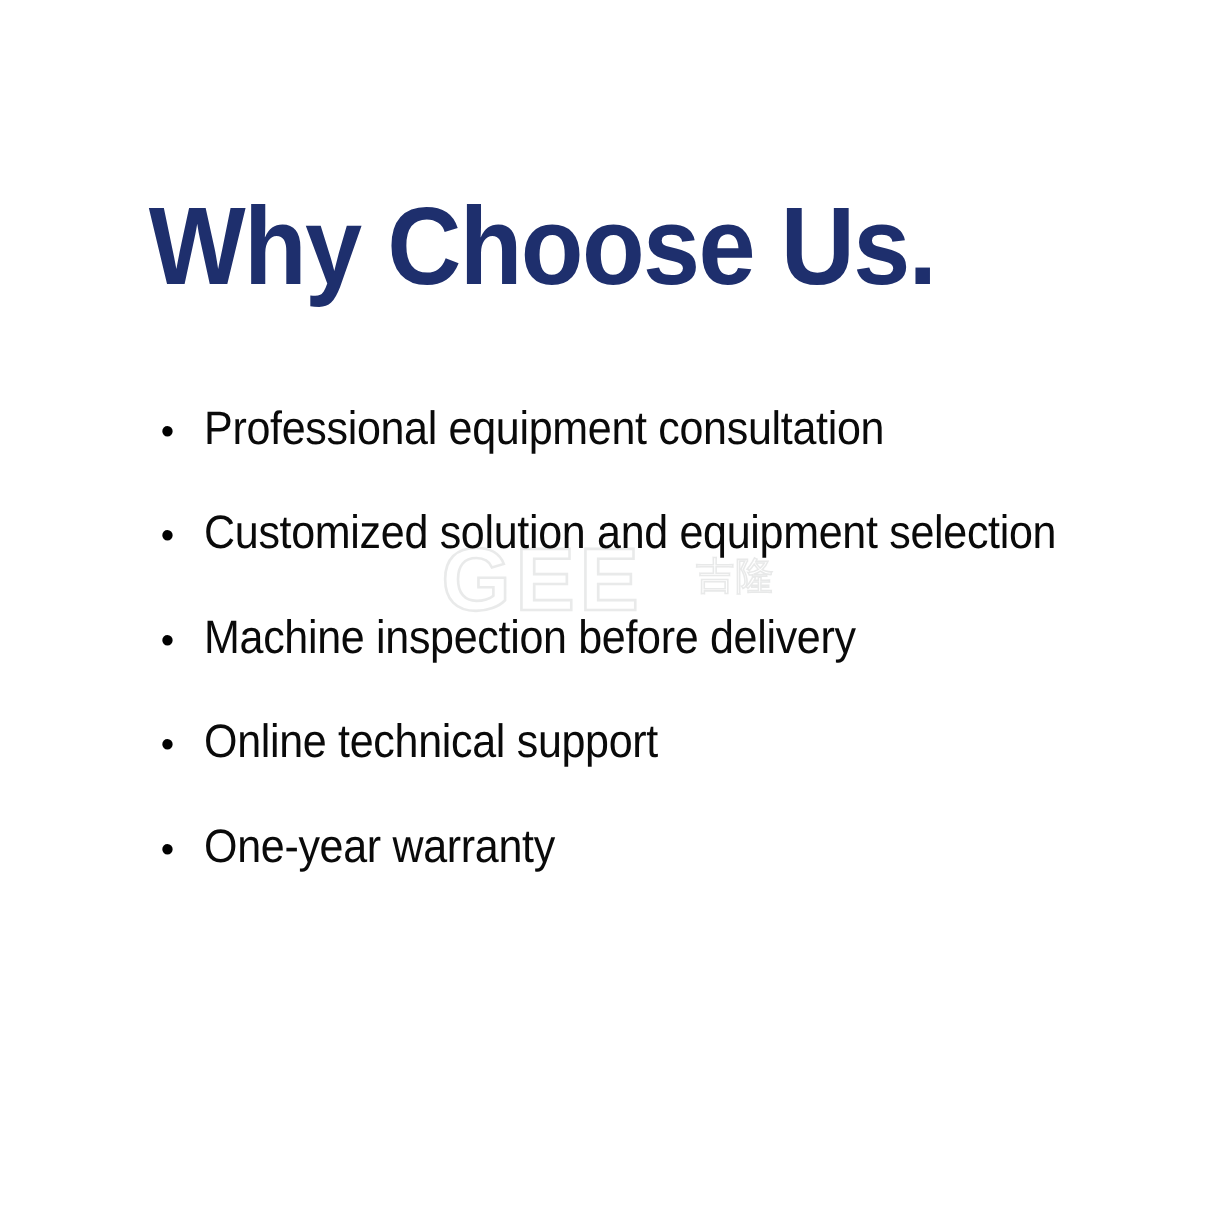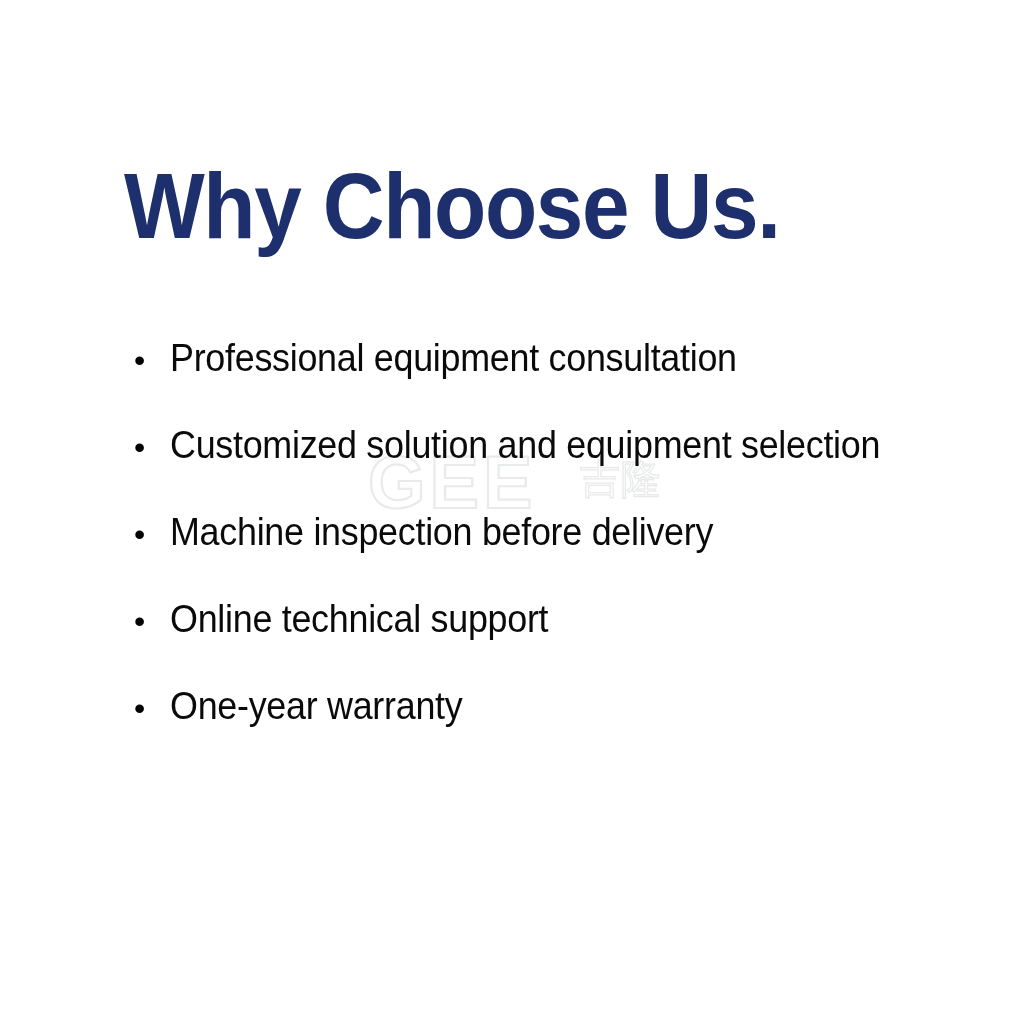--- a/index.html
+++ b/index.html
@@ -43,21 +43,21 @@
     -webkit-text-stroke: 2.2px rgba(120,122,126,0.16);
     text-shadow: 0 1px 0 rgba(255,255,255,0.55);
   }
   .wm-gee  { top: 8px; }
   .wm-long { top: 82px; }
   .wm-cjk {
     position: absolute;
     left: 212px;
     top: 22px;
     font-family: Liberation Serif, serif;
-    font-size: 40px;
+    font-size: 32px;
     line-height: 40px;
     letter-spacing: 1px;
     color: transparent;
     -webkit-text-stroke: 1.3px rgba(120,122,126,0.17);
   }
 
   
   .slide-title {
     position: absolute;
     left: 124px;

